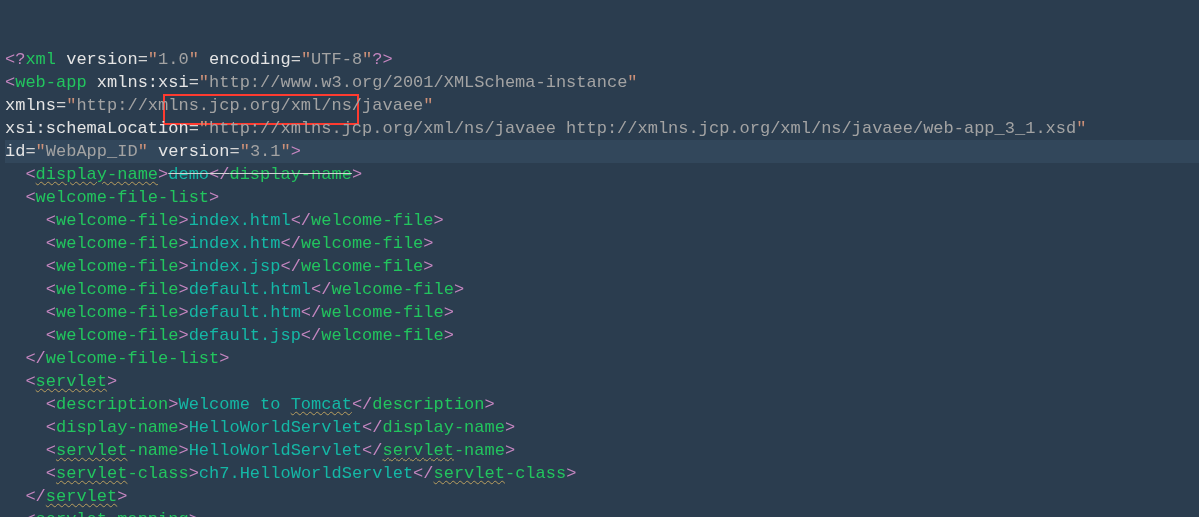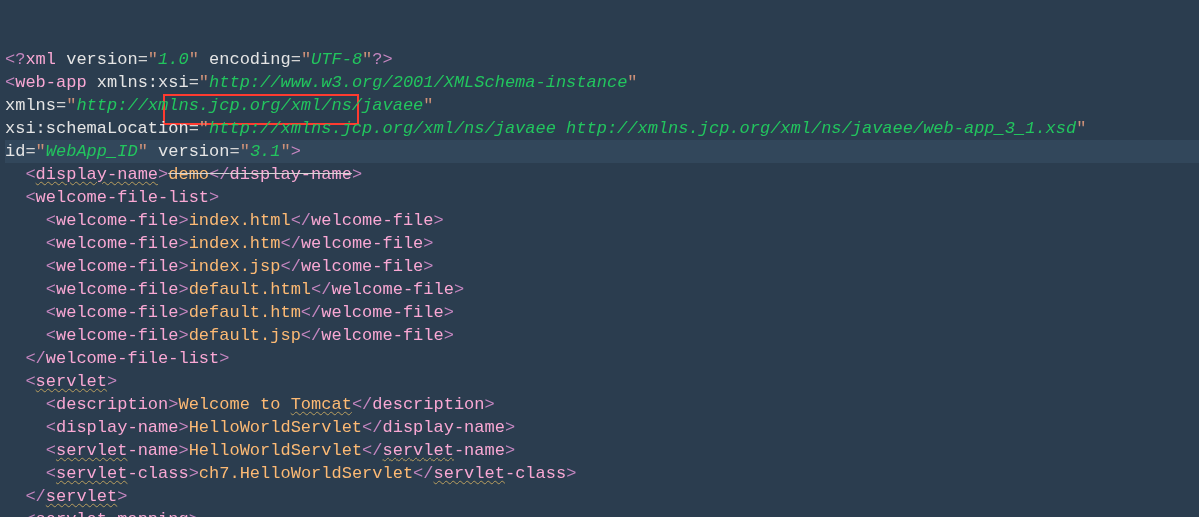--- a/index.html
+++ b/index.html
@@ -2,26 +2,26 @@
 <html><head>
 <meta charset="utf-8">
 <style>
   html,body{margin:0;padding:0;width:1199px;height:517px;overflow:hidden;
     background:#2b3d4f;color:#d4d4d4;
     font-family:Consolas,"Courier New",monospace;font-size:17px;line-height:23px;}
   .editor{position:relative;padding:2px 0 0 5px;white-space:pre;}
   .line{position:relative;}
   .highlight-line{background:#32475b;}
   .p{color:#c586c0;}        
-  .tag{color:#f9a8d4;}      
+  .tag{color:#22c55e;}      
   .attr{color:#e5e5e5;}     
   .eq{color:#d4d4d4;}       
   .q{color:#ce9178;}        
-  .str{color:#22c55e;font-style:italic;}      
-  .txt{color:#fdba74;}      
+  .str{color:#a3a3a3;}      
+  .txt{color:#14b8a6;}      
   .wave{text-decoration:underline;text-decoration-style:wavy;
         text-decoration-color:#b89e5f;text-decoration-thickness:1px;
         text-underline-offset:2px;}
   .strike{text-decoration:line-through;text-decoration-color:#d4d4d4;}
   .redbox{position:absolute;border:2px solid #ff3b30;pointer-events:none;
           left:163px;top:94px;width:192px;height:27px;}
 </style>
 </head>
 <body>
 

